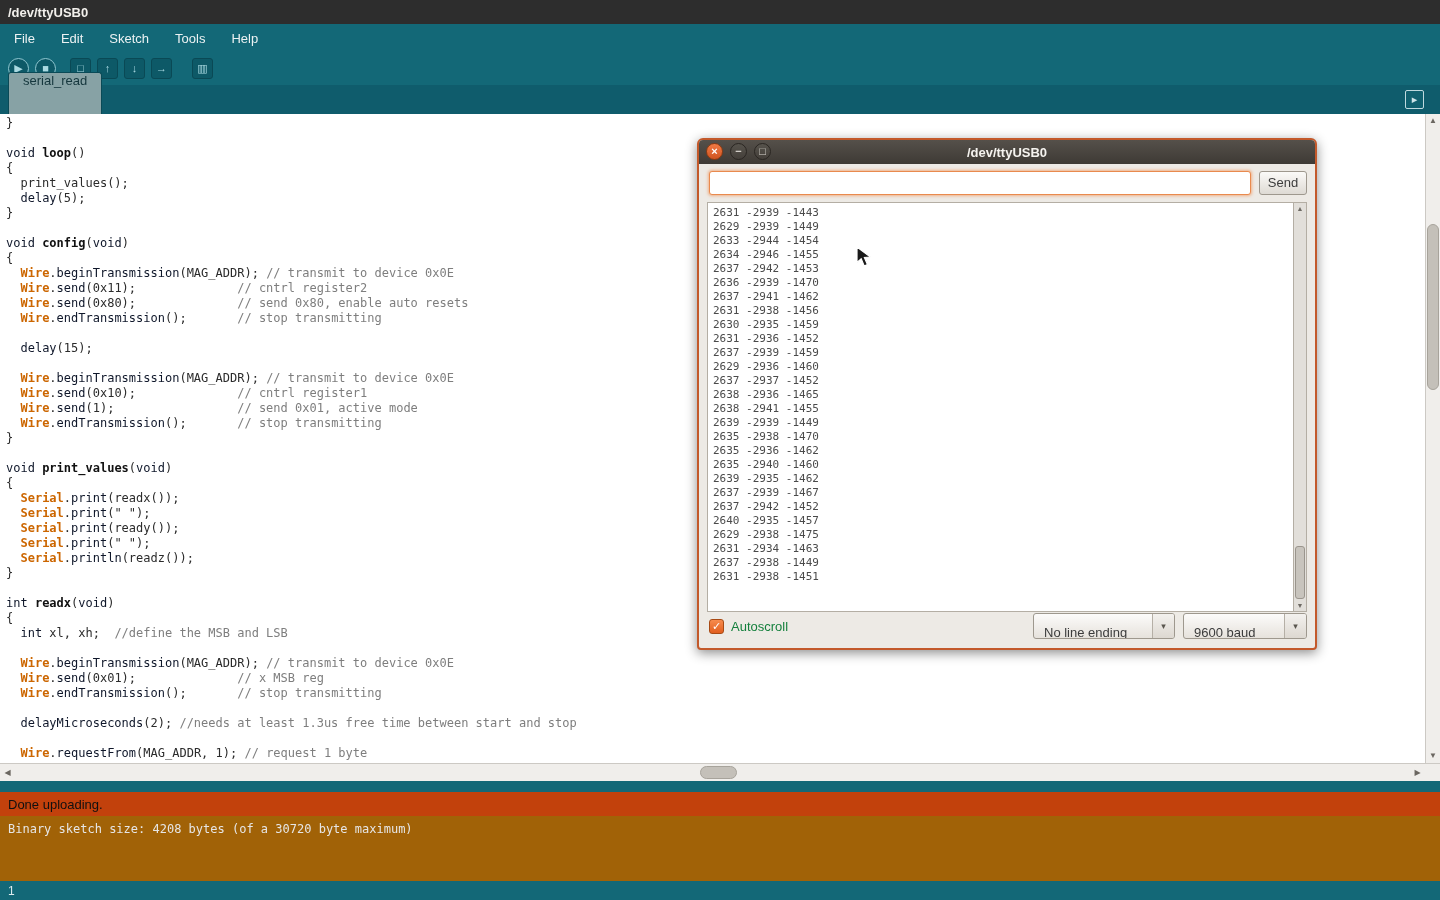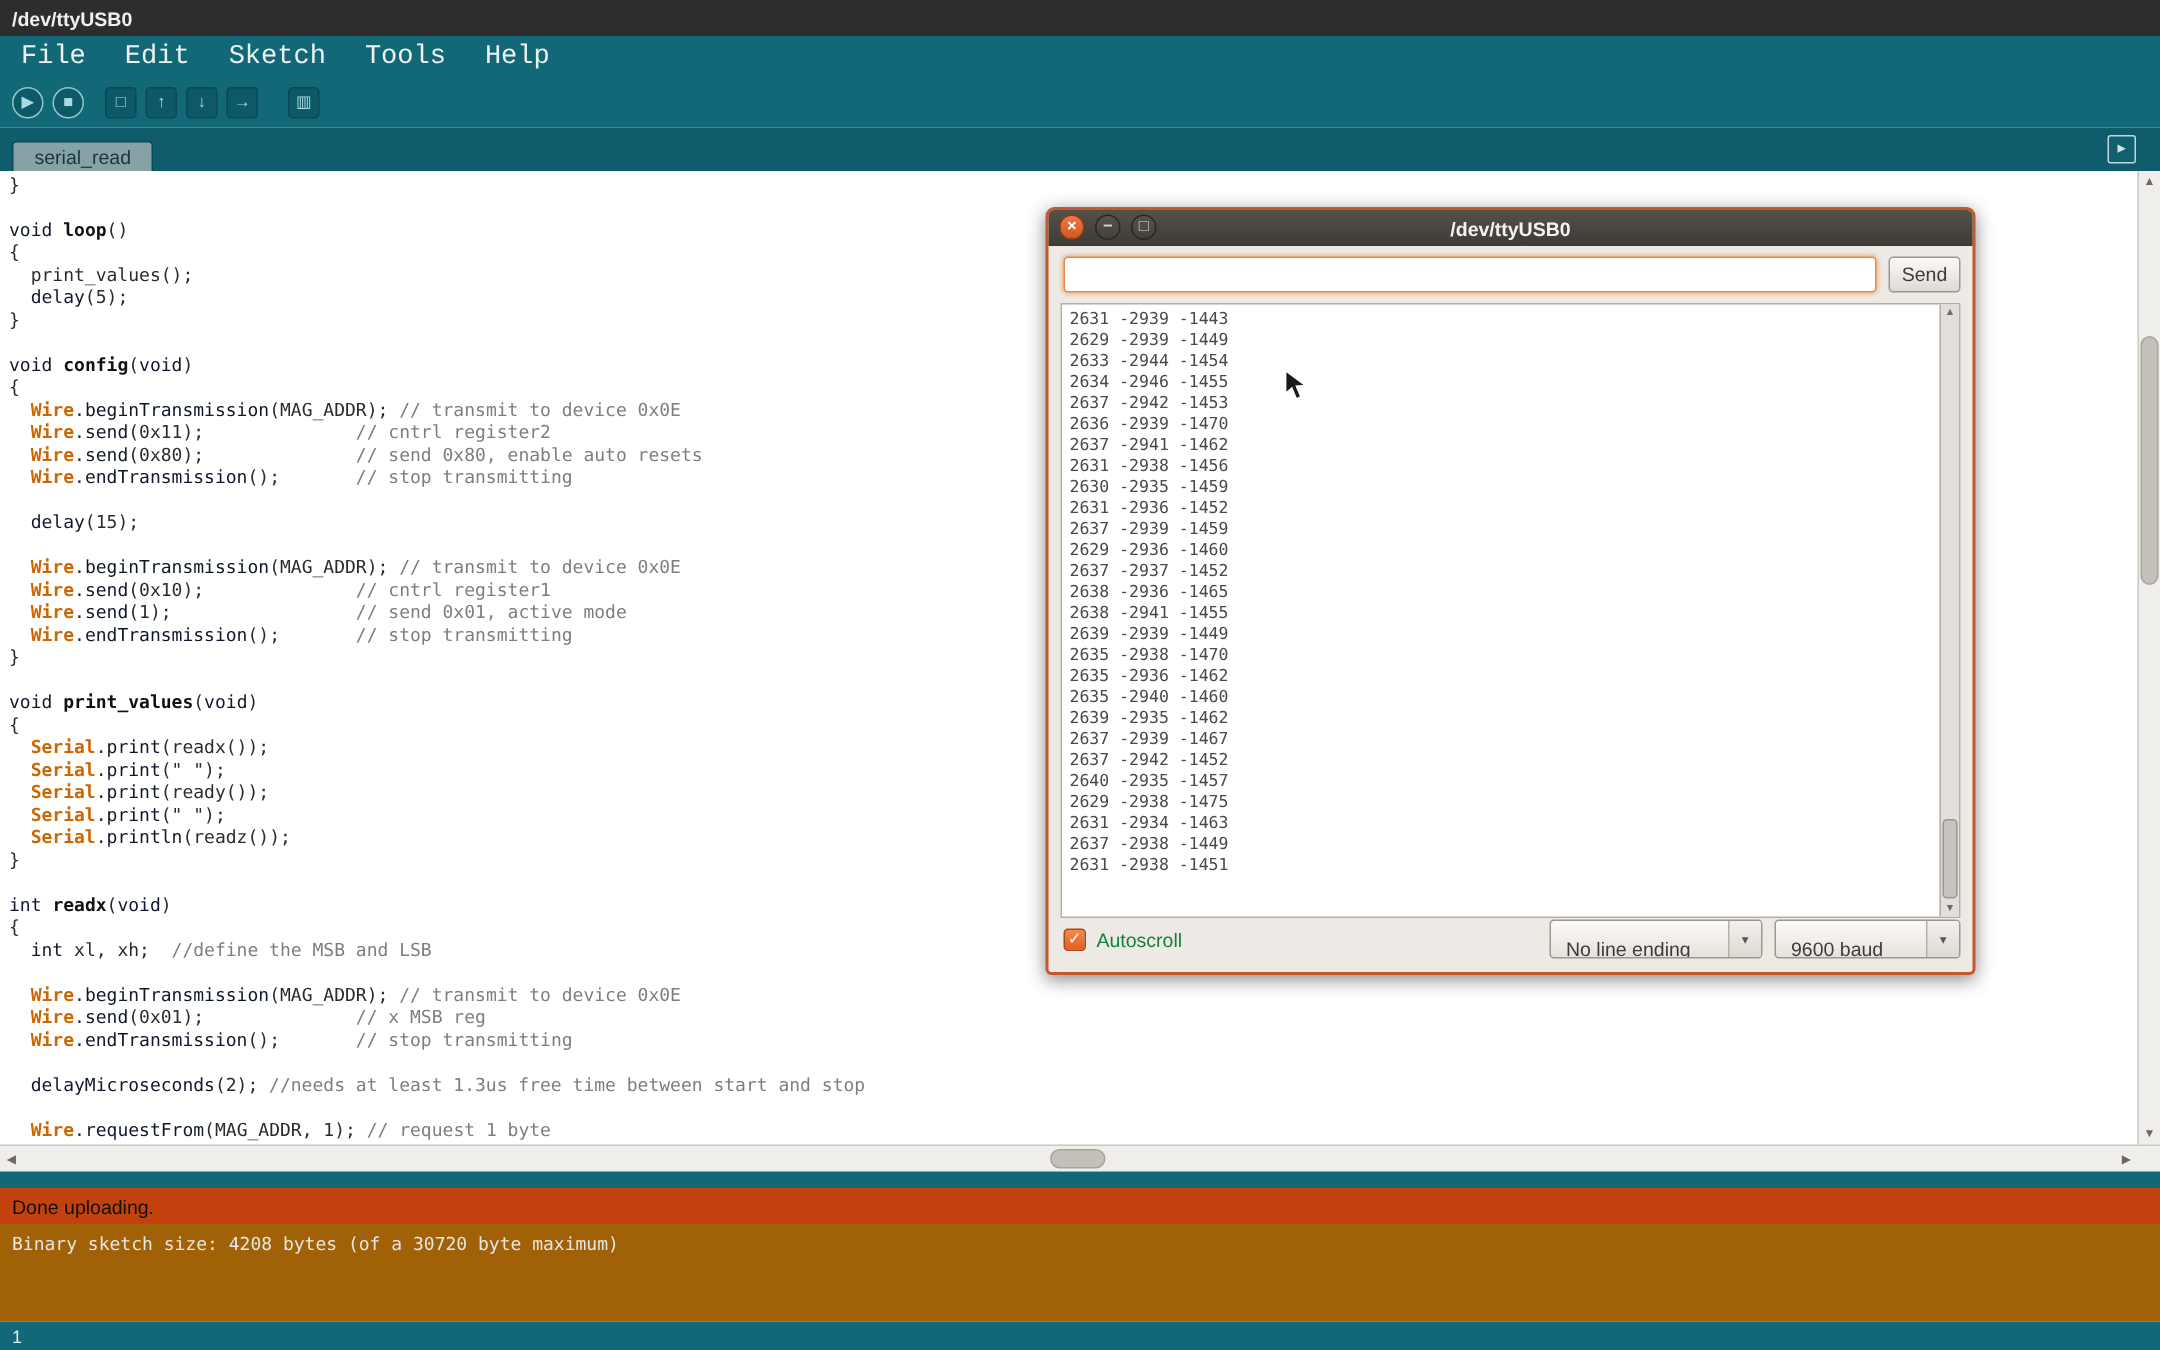--- a/index.html
+++ b/index.html
@@ -8,30 +8,30 @@
 
   
   .top-panel { position:absolute; left:0; top:0; width:1440px; height:24px; background:#2D2D2D; color:#E8E6E2; display:flex; align-items:center; }
   .panel-title { font-weight:bold; font-size:13px; margin-left:8px; color:#F2F0EC; }
   .tray { margin-left:auto; display:flex; align-items:center; gap:22px; padding-right:10px; font-size:13px; color:#ef4444;flex-direction:column; }
   .tray-item { display:flex; align-items:center; gap:4px; }
   .tray svg { display:block; }
 
   
   .menubar { position:absolute; left:0; top:24px; width:1440px; height:28px; background:#136877; display:flex; align-items:center; gap:18px; padding-left:10px; }
-  .menu-item { color:#ECF2F3; font-size:18px; padding:2px 4px;font-family:Liberation Mono, monospace; }
+  .menu-item { color:#ECF2F3; font-size:13px; padding:2px 4px; }
 
   .toolbar { position:absolute; left:0; top:52px; width:1440px; height:33px; background:#136877; display:flex; align-items:center; padding-left:8px; }
   .tb-btn { width:21px; height:21px; margin-right:6px; background:#0D5967; border:1px solid #0A4955; color:#A9D9E1; font-size:11px; line-height:19px; text-align:center; border-radius:3px; }
   .tb-btn.round { border-radius:50%; border-color:#8FC6D0; }
   .tb-gap { width:8px; }
   .tb-gap-lg { width:14px; }
 
   .tabbar { position:absolute; left:0; top:85px; width:1440px; height:29px; background:#0F5C6C; }
-  .tab-active { position:absolute; left:8px; bottom:0; height:20px; padding:0 14px; background:#87A2A5; border:1px solid #0A4A57; border-bottom:none; border-radius:3px 3px 0 0; font-size:13px; color:#15373D; display:flex; align-items:center; }
+  .tab-active { position:absolute; left:8px; bottom:0; height:42px; padding:0 14px; background:#87A2A5; border:1px solid #0A4A57; border-bottom:none; border-radius:3px 3px 0 0; font-size:13px; color:#15373D; display:flex; align-items:flex-start; }
   .tab-menu-btn { position:absolute; right:16px; top:5px; width:19px; height:19px; border:1px solid #BFD9DE; border-radius:2px; color:#CFE5E9; font-size:11px; line-height:17px; text-align:center; background:#10606F; }
 
   
   .editor { position:absolute; left:0; top:114px; width:1425px; height:649px; background:#FFFFFF; overflow:hidden; }
   .code-area { position:absolute; left:6px; top:2px; right:0; bottom:0; font-family:"DejaVu Sans Mono","Liberation Mono",monospace; font-size:12px; line-height:15px; color:#333; }
   .code-line { white-space:pre; height:15px; }
   .tok-p { color:#2B2B2B; }
   .tok-k { color:#0f172a; }
   .tok-kb { color:#CC6600; font-weight:bold; }
   .tok-fn { color:#111; font-weight:bold; }

